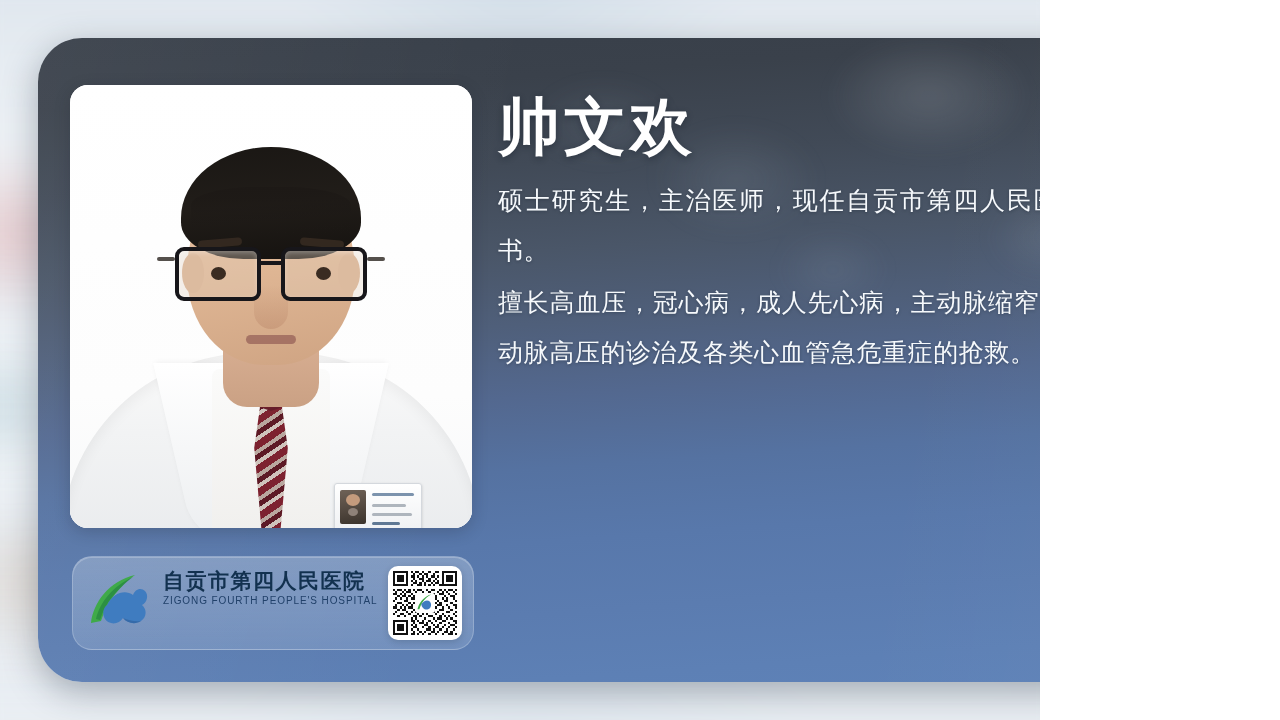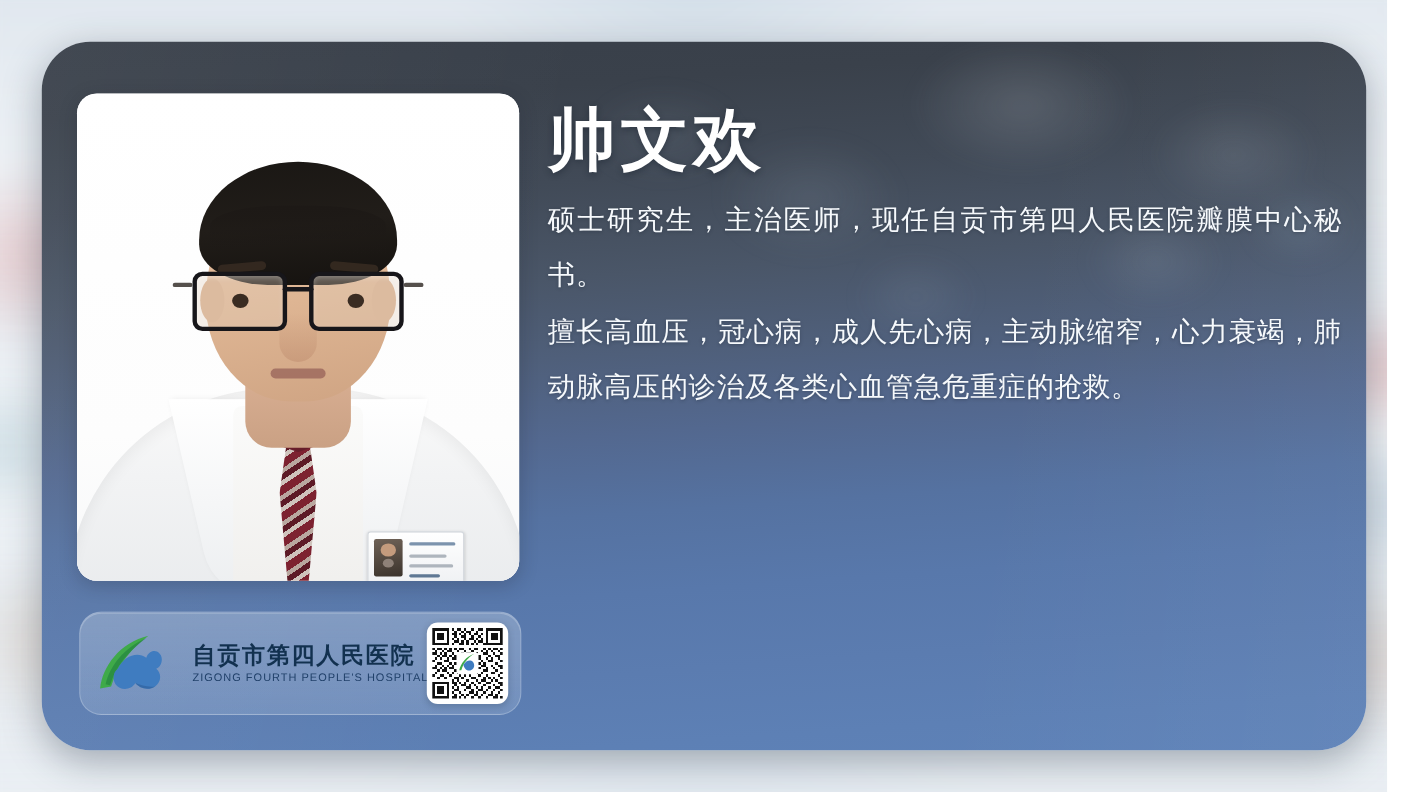--- a/index.html
+++ b/index.html
@@ -6,21 +6,21 @@
     margin: 0;
     padding: 0;
     width: 1280px;
     height: 720px;
     overflow: hidden;
     font-family: "Liberation Sans", "DejaVu Sans", sans-serif;
   }
 
   #stage {
     position: relative;
-    width: 1261px;
+    width: 1040px;
     height: 720px;
     background: #e9eef3;
     overflow: hidden;
   }
 
   
   .backdrop {
     position: absolute;
     inset: -40px;
     background:
@@ -264,21 +264,21 @@
     width: 400px;
     height: 92px;
     border-radius: 20px;
     background: linear-gradient(180deg, rgba(226,235,245,.30), rgba(206,220,238,.20));
     border: 1px solid rgba(233,240,248,.26);
     box-shadow: inset 0 1px 0 rgba(255,255,255,.22);
   }
   .logo-block {
     position: absolute; left: 14px; top: 12px;
     width: 268px; height: 68px;
-    display: flex; align-items: center; gap: 16px;
+    display: flex; align-items: flex-start; gap: 4px;
   }
   .logo-mark { width: 72px; height: 62px; flex: 0 0 72px; }
   .logo-words { display: flex; flex-direction: column; justify-content: center; }
   .logo-cn {
     font-family: "DejaVu Serif", "Liberation Serif", serif;
     font-size: 21px; font-weight: 700; color: #12314f;
     letter-spacing: 1.5px; line-height: 1.15;
     white-space: nowrap;
   }
   .logo-en {

